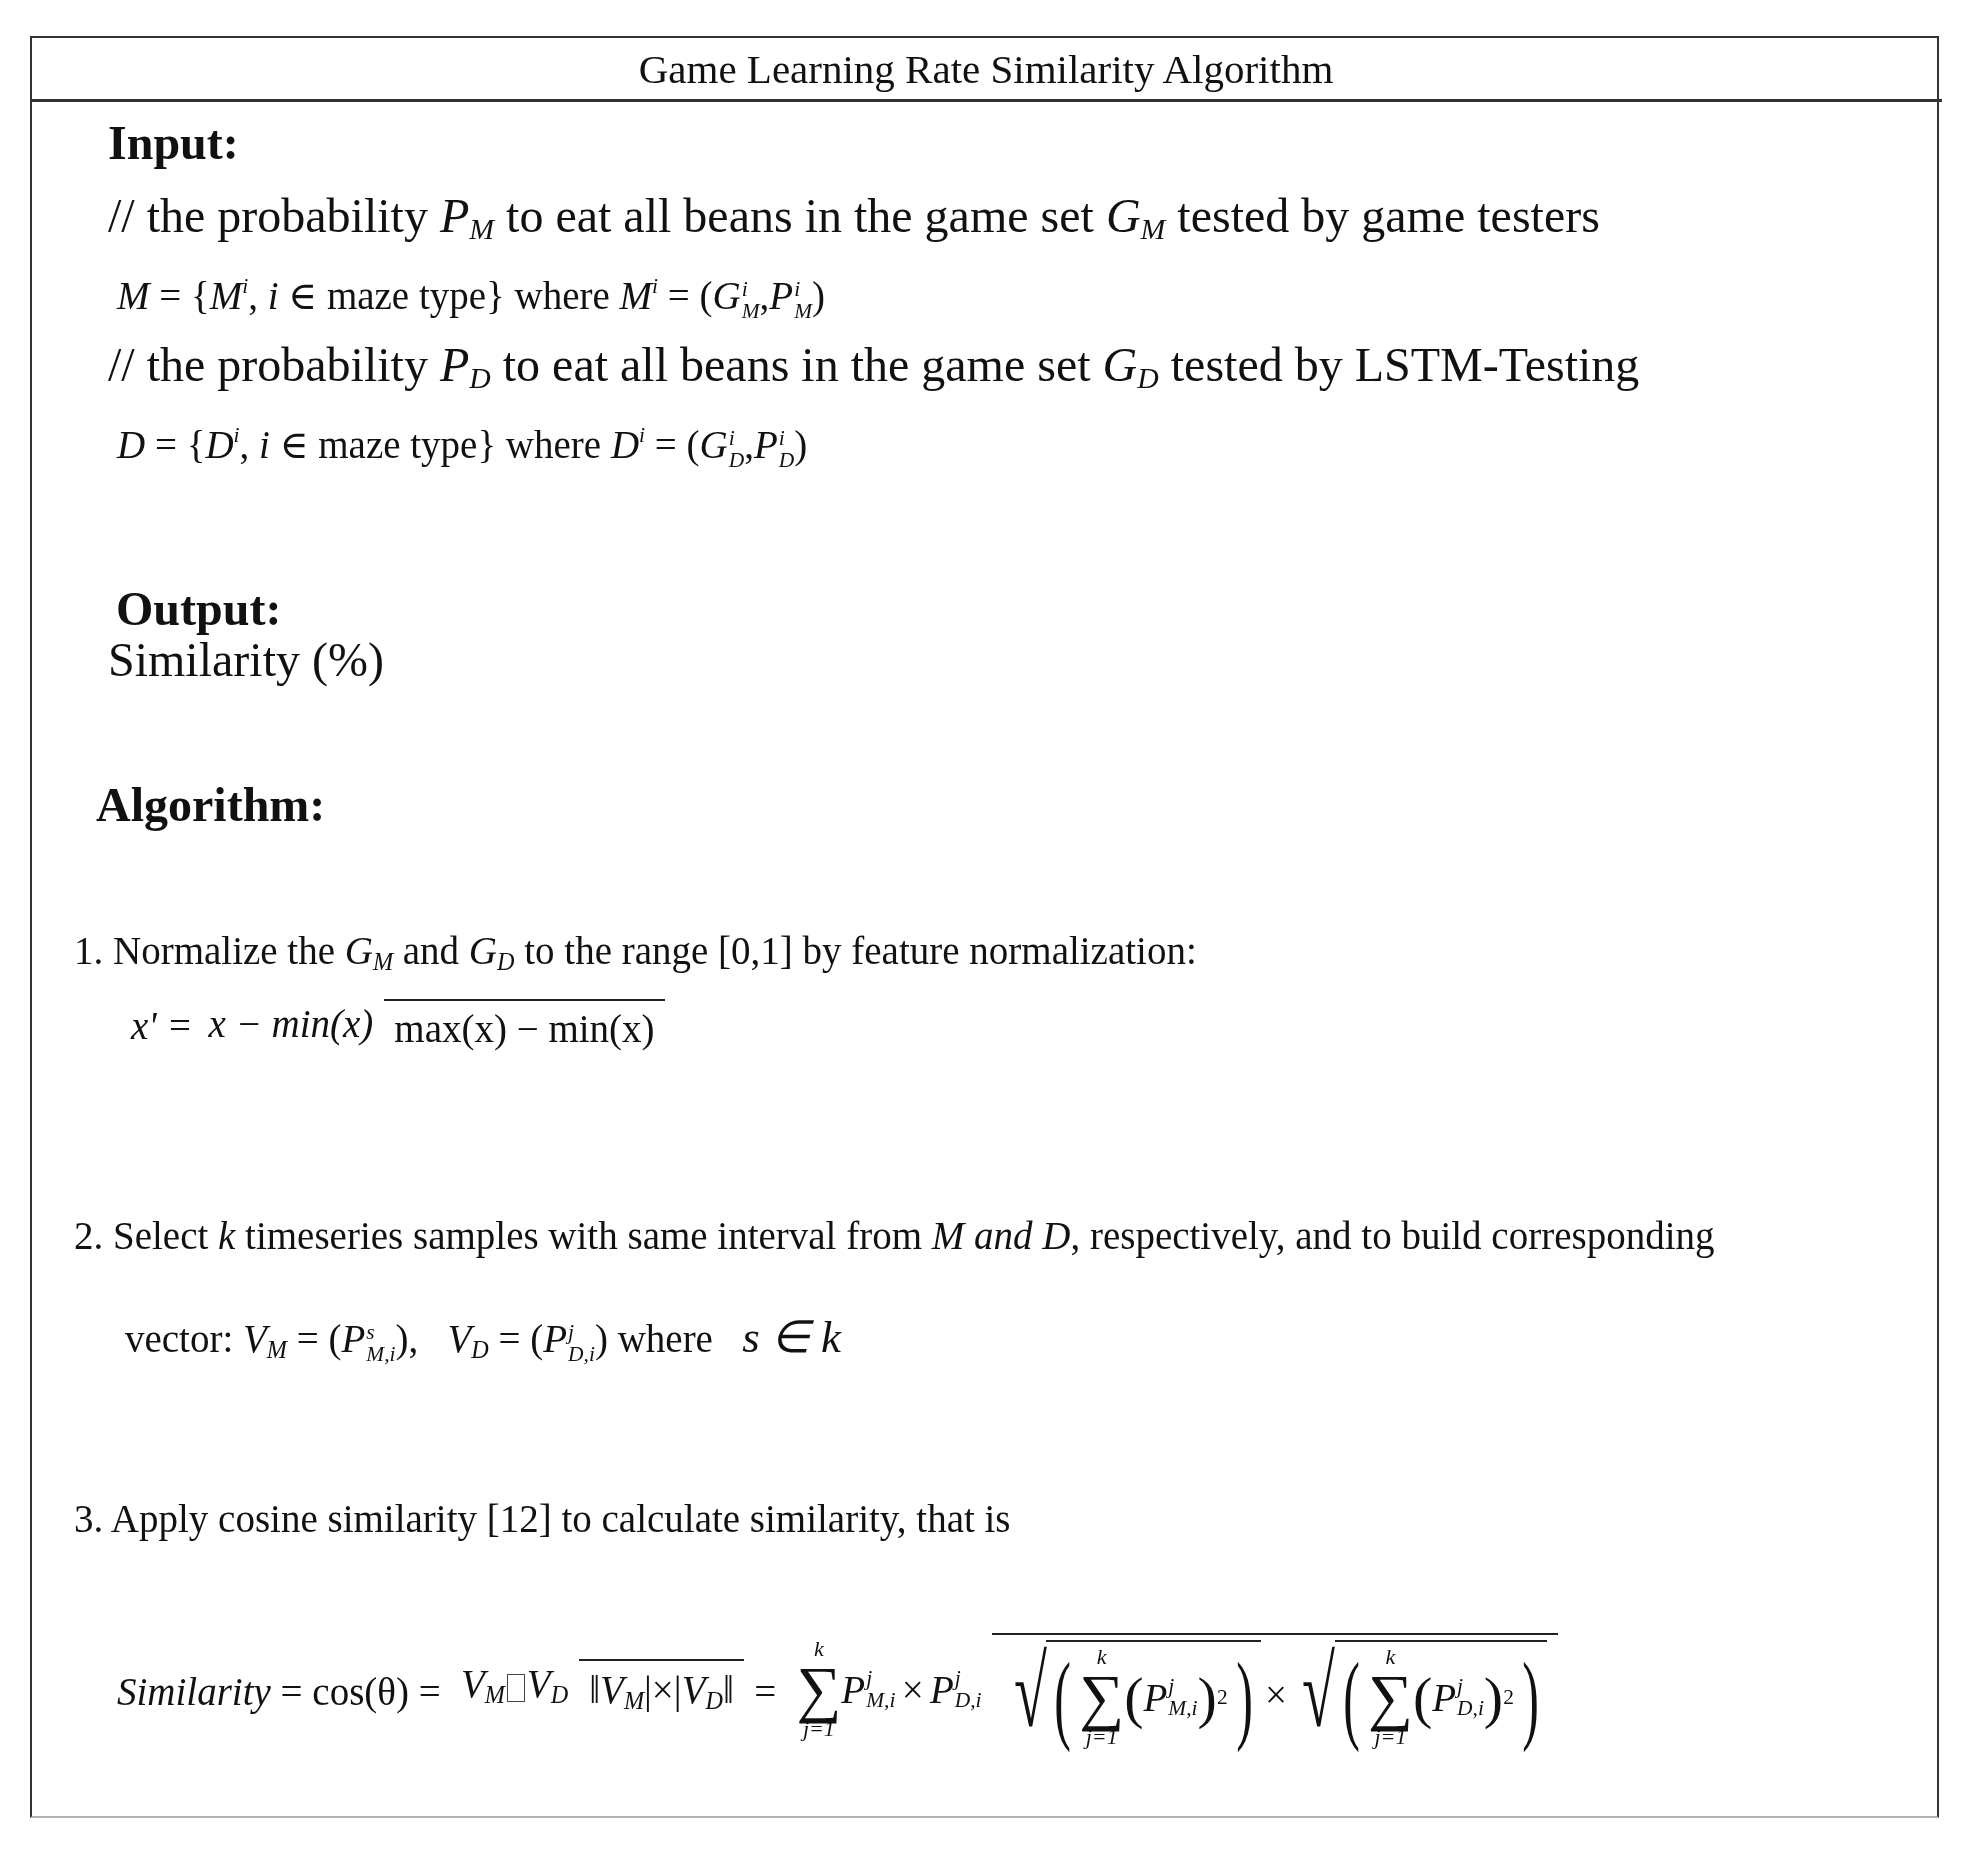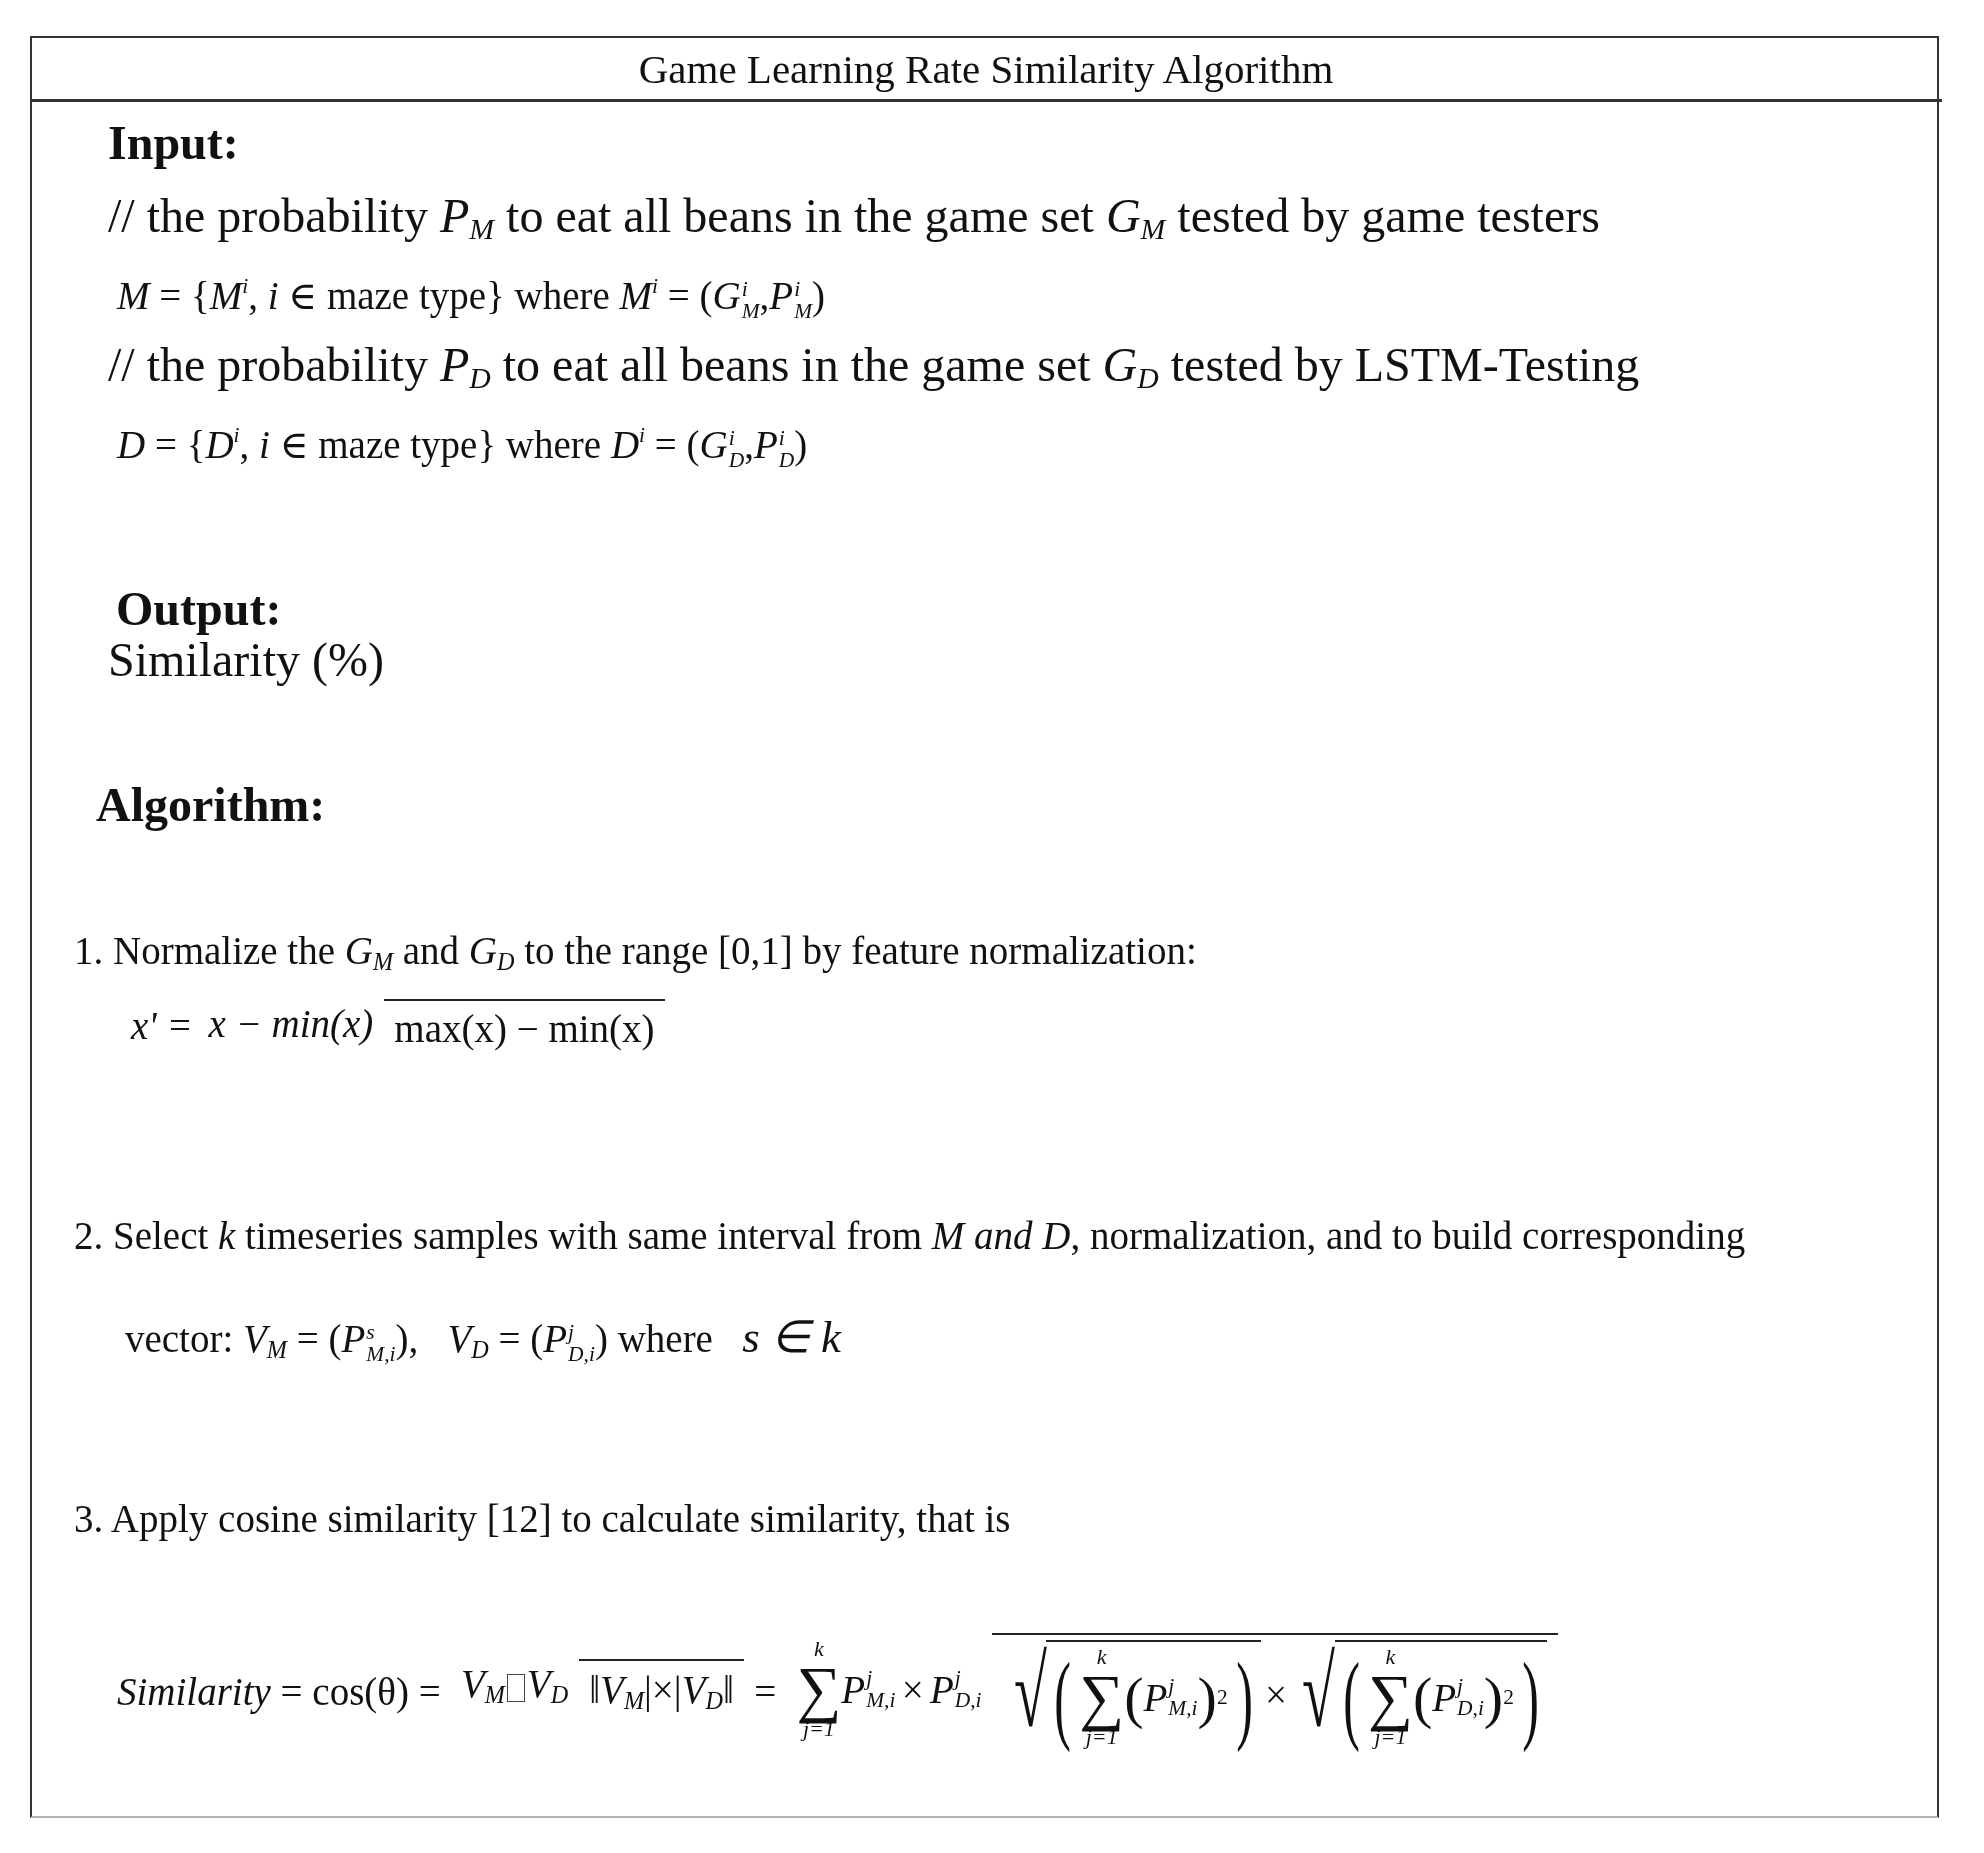--- a/index.html
+++ b/index.html
@@ -78,21 +78,21 @@
 
 <div class="abs body-m" style="left:131px; top:999px; display:flex; align-items:center;">
   <span class="it" style="margin-right:5.2px;">x' =</span>
   <span class="frac" style="min-width:283px;">
     <span class="num it">x − min(x)</span>
     <span class="den" style="width:100%; text-align:left; box-sizing:border-box;">max(x) − min(x)</span>
   </span>
 </div>
 
 <div class="abs body-m" style="left:74px; top:1212px;">
-  <span>2.</span><span> Select </span><span class="it">k</span><span> timeseries samples with same interval from </span><span class="it">M and D</span><span>, normalization, and to build corresponding</span>
+  <span>2.</span><span> Select </span><span class="it">k</span><span> timeseries samples with same interval from </span><span class="it">M and D</span><span>, respectively, and to build corresponding</span>
 </div>
 
 <div class="abs body-m" style="left:125px; top:1314px;font-family:Liberation Serif, serif;">
   <span>vector: </span><span class="it">V</span><span class="sub it">M</span><span> = (</span><span class="it">P</span><span class="ss it">
       <span>s</span>
       <span>M,i</span>
     </span><span>),</span>&nbsp;&nbsp;&nbsp;<span class="it">V</span><span class="sub it">D</span><span> = (</span><span class="it">P</span><span class="ss it">
       <span>j</span>
       <span>D,i</span>
     </span><span>)</span><span> where </span>&nbsp;&nbsp;<span class="it" style="font-size:1.15em;">s ∈ k</span>

